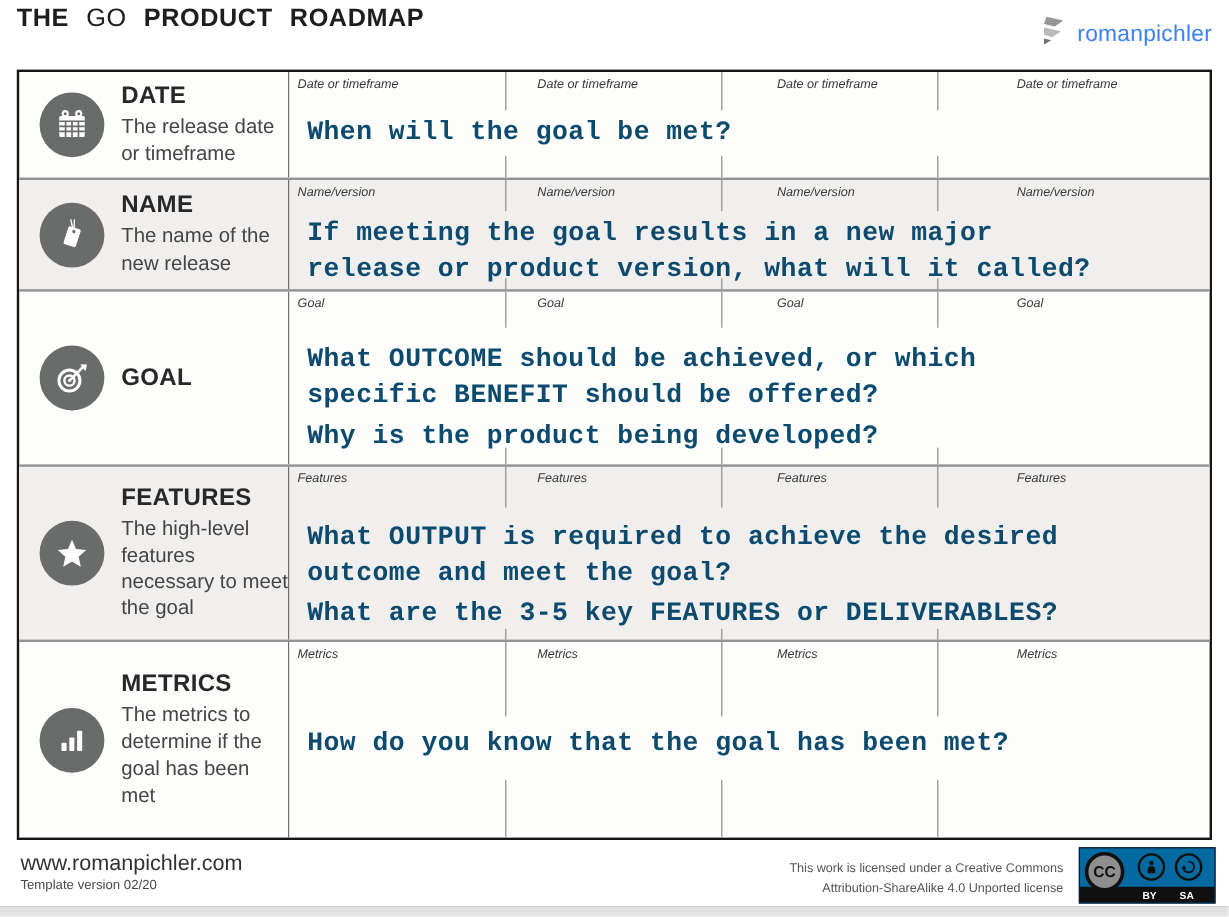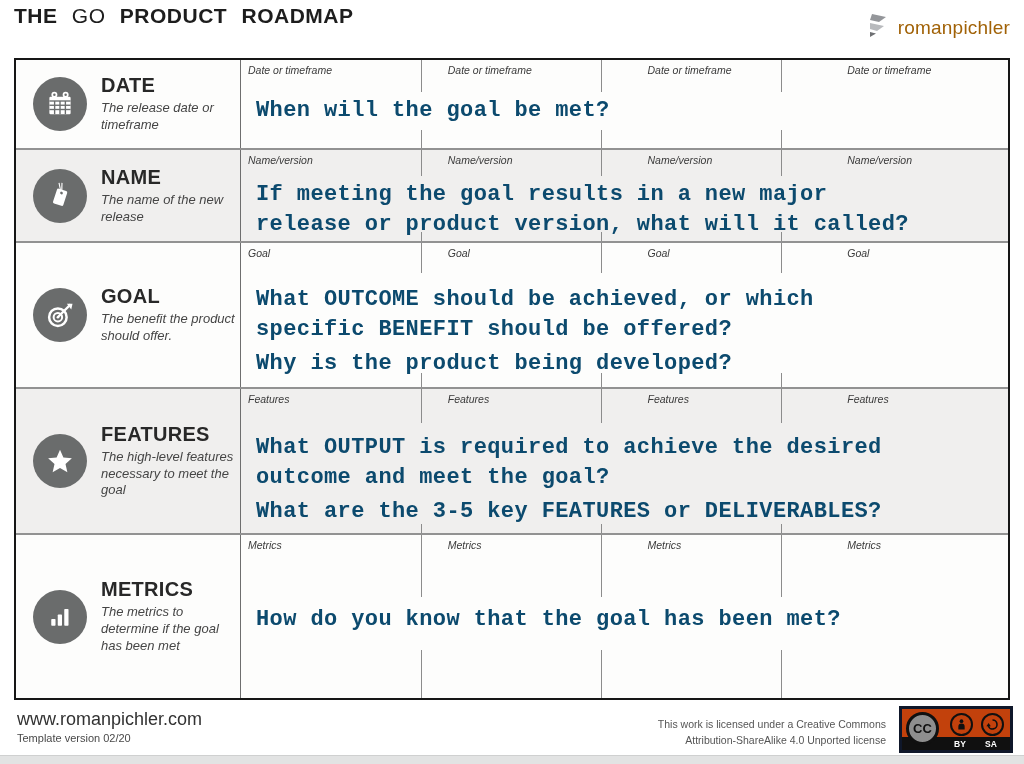--- a/index.html
+++ b/index.html
@@ -3,40 +3,40 @@
 <meta charset="utf-8">
 <style>
   html,body{margin:0;padding:0;background:#ffffff;font-family:"Liberation Sans",sans-serif;}
   .page{position:relative;width:1024px;height:764px;background:#ffffff;overflow:hidden;}
 
   
   .title{position:absolute;left:14px;top:4px;margin:0;font-size:21px;color:#1d1d1d;
          letter-spacing:.5px;word-spacing:8px;font-weight:700;}
   .title .light{font-weight:400;}
   .brand{position:absolute;right:14px;top:13px;display:flex;align-items:center;gap:7px;}
-  .brand-name{font-size:19px;color:#a16207;letter-spacing:.2px;}
+  .brand-name{font-size:19px;color:#3b82f6;letter-spacing:.2px;}
 
   
   .board{position:absolute;left:14px;top:58px;width:996px;height:642px;box-sizing:border-box;
          border:2px solid #161616;display:flex;flex-direction:column;background:#fdfdfc;}
   .row{display:flex;position:relative;box-sizing:border-box;}
   .row + .row{border-top:2px solid #929292;}
   .r0{height:88px; --tt:32px;--bt:18px;--qt:36px;}
   .r1{height:93px; --tt:26px;--bt:9px; --qt:30px;}
   .r2{height:146px;--tt:30px;--bt:14px;--qt:42px;}
   .r3{height:146px;--tt:34px;--bt:9px; --qt:44px;}
   .r4{flex:1;     --tt:62px;--bt:48px;--qt:70px;}
   .bg-alt{background:#f0efee;}
 
   .label-cell{width:225px;flex-shrink:0;box-sizing:border-box;border-right:1px solid #6e6e6e;
               display:flex;align-items:center;gap:14px;padding-left:17px;}
   .icon-circle{width:54px;height:54px;border-radius:50%;background:#6a6c6c;flex-shrink:0;
                display:flex;align-items:center;justify-content:center;}
   .row-title{font-size:20px;font-weight:700;color:#282828;letter-spacing:.3px;}
-  .row-sub{font-size:13px;color:#454545;line-height:1.3;max-width:174px;margin-top:3px;font-style:italic;}
+  .row-sub{font-size:17px;color:#454545;line-height:1.3;max-width:174px;margin-top:3px;}
 
   .data-cell{position:relative;flex:1;}
   .col-labels{position:absolute;top:0;left:0;right:0;display:flex;gap:32px;}
   .col-label{width:180px;box-sizing:border-box;padding:4px 0 0 7px;
              font-size:10.5px;font-style:italic;color:#3a3a3a;}
   .tick{position:absolute;width:1px;background:#8c8c8c;}
   .tick.t{top:0;height:var(--tt);}
   .tick.b{bottom:0;height:var(--bt);}
   .c1{left:180px}.c2{left:360px}.c3{left:540px}
 
@@ -45,21 +45,21 @@
              font-size:22px;line-height:30px;letter-spacing:.4px;color:#0c4a6e;}
   .q{white-space:pre-line;}
   .q + .q{margin-top:4px;}
 
   
   .site{position:absolute;left:17px;top:709px;font-size:18px;color:#323232;}
   .version{position:absolute;left:17px;top:732px;font-size:11px;color:#494949;}
   .license{position:absolute;right:138px;top:716px;text-align:right;font-size:10.5px;
            color:#555;line-height:1.55;}
   .cc-badge{position:absolute;left:899px;top:706px;width:114px;height:47px;box-sizing:border-box;
-            background:#c2410c;border:3px solid #0f172a;}
+            background:#0369a1;border:1px solid #0f172a;}
   .cc-strip{position:absolute;left:0;right:0;bottom:0;height:13px;background:#101010;}
   .cc-circle{position:absolute;border-radius:50%;box-sizing:border-box;
              display:flex;align-items:center;justify-content:center;}
   .cc-main{left:4px;top:3px;width:33px;height:33px;border:3px solid #101010;background:#8e8e8e;
            font-weight:700;font-size:13px;color:#101010;z-index:2;letter-spacing:0;}
   .cc-by{left:48px;top:4px;width:23px;height:23px;border:2px solid #101010;}
   .cc-sa{left:79px;top:4px;width:23px;height:23px;border:2px solid #101010;}
   .cc-word{position:absolute;bottom:1px;color:#fff;font-size:8.5px;font-weight:700;z-index:2;}
   .w-by{left:52px;}
   .w-sa{left:83px;}
@@ -171,21 +171,20 @@
           <svg width="30" height="30" viewBox="0 0 24 24">
             <circle cx="10.3" cy="13.7" r="7" fill="none" stroke="#fff" stroke-width="2"></circle>
             <circle cx="10.3" cy="13.7" r="3.4" fill="none" stroke="#fff" stroke-width="1.6"></circle>
             <circle cx="10.3" cy="13.7" r="1" fill="#fff"></circle>
             <line x1="10.3" y1="13.7" x2="20.5" y2="3.5" stroke="#fff" stroke-width="1.7"></line>
             <polygon points="17.5,3 22,3 21,7.5" fill="#fff"></polygon>
           </svg>
         </div>
         <div class="meta">
           <div class="row-title">GOAL</div>
-          <div class="row-sub">The benefit the product should offer.</div>
         </div>
       </div>
       <div class="data-cell">
         <div class="col-labels">
           <div class="col-label">Goal</div>
           <div class="col-label">Goal</div>
           <div class="col-label">Goal</div>
           <div class="col-label">Goal</div>
         </div>
         <div class="tick t c1"></div>

